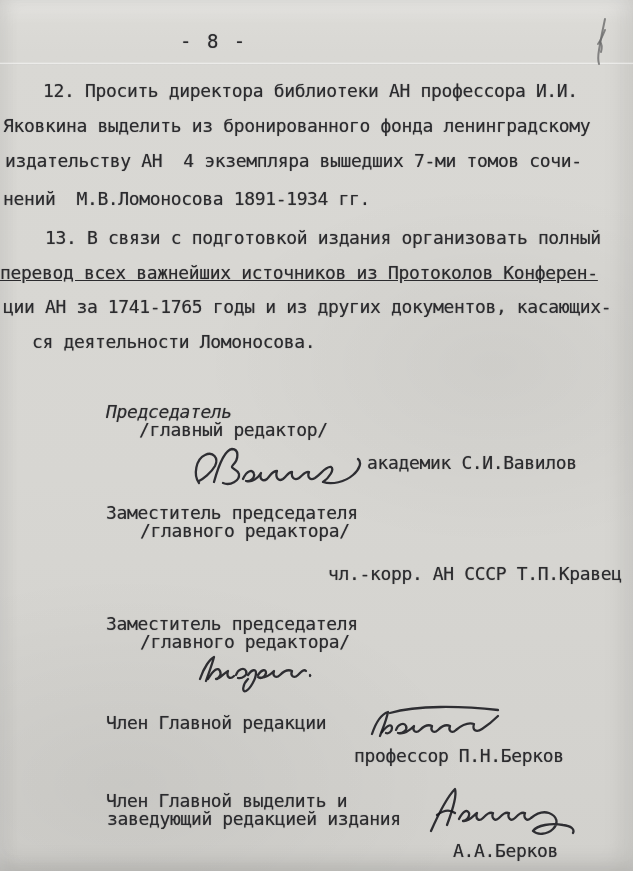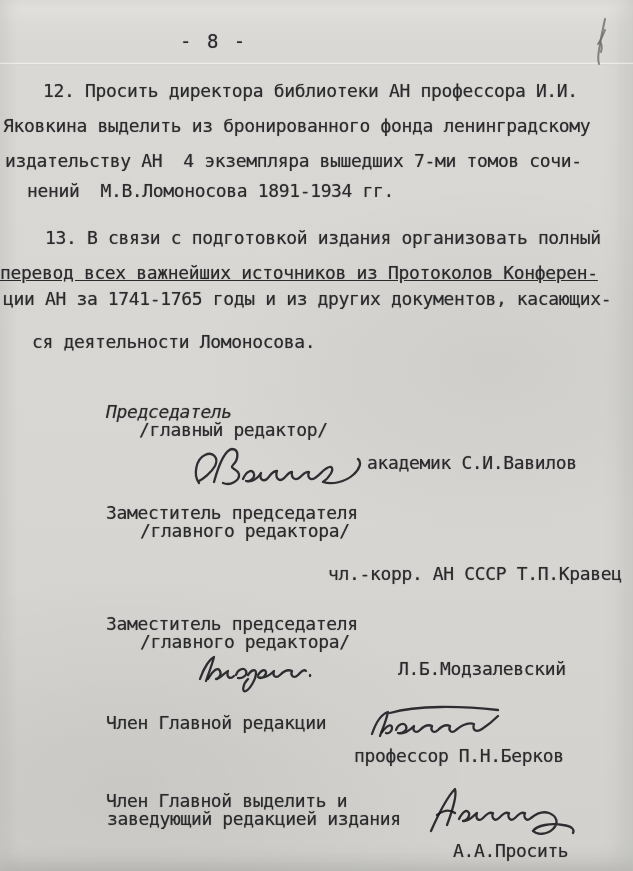--- a/index.html
+++ b/index.html
@@ -49,25 +49,25 @@
 
   <svg class="sig pencil" style="left:590px;top:16px;" width="24" height="52" viewBox="0 0 24 52">
     <path d="M15 3 C13 12 11 22 9 34 C8 40 8 45 9 48"></path>
     <path d="M8 28 C11 24 13 19 15 14"></path>
     <path d="M10 26 C12 28 12 32 11 36"></path>
   </svg>
 
   <div class="typed" style="left:43px;top:80px;">12. Просить директора библиотеки АН профессора И.И.</div>
   <div class="typed" style="left:3px;top:115px;">Яковкина выделить из бронированного фонда ленинградскому</div>
   <div class="typed" style="left:5px;top:150px;">издательству АН  4 экземпляра вышедших 7-ми томов сочи-</div>
-  <div class="typed" style="left:3px;top:180px;margin-left:24px;">нений  М.В.Ломоносова 1891-1934 гг.</div>
+  <div class="typed" style="left:3px;top:188px;">нений  М.В.Ломоносова 1891-1934 гг.</div>
 
   <div class="typed" style="left:45px;top:227px;">13. В связи с подготовкой издания организовать полный</div>
   <div class="typed" style="left:0;top:262px;text-decoration:underline;">перевод всех важнейших источников из Протоколов Конферен-</div>
-  <div class="typed" style="left:3px;top:288px;">ции АН за 1741-1765 годы и из других документов, касающих-</div>
+  <div class="typed" style="left:3px;top:296px;">ции АН за 1741-1765 годы и из других документов, касающих-</div>
   <div class="typed" style="left:5px;top:331px;margin-left:27px;">ся деятельности Ломоносова.</div>
 
   <div class="typed" style="left:106px;top:401px;font-style:italic;">Председатель</div>
   <div class="typed" style="left:139px;top:419px;">/главный редактор/</div>
   <svg class="sig" style="left:192px;top:442px;" width="172" height="55" viewBox="0 0 172 55">
     <path d="M7 41 C1 33 4 17 13 13 C21 9 27 16 23 24 C19 31 11 37 7 39"></path>
     <path d="M22 40 C27 22 33 8 40 7 C47 7 47 17 41 23 C37 27 45 26 47 32 C48 39 38 44 31 41"></path>
     <path d="M51 37 C55 28 61 27 62 32 C63 36 58 40 54 39 C60 41 66 36 69 31 C67 37 71 40 75 37 C79 33 80 29 85 29 C83 35 86 40 91 37 C95 34 96 30 100 30 C99 35 102 39 107 36 C111 33 113 29 117 30 C115 35 118 39 123 36 C129 32 134 24 139 25 C143 27 137 36 131 40 C140 43 153 40 161 33 C168 27 170 20 166 17"></path>
   </svg>
   <div class="typed" style="left:367px;top:452px;">академик С.И.Вавилов</div>
@@ -79,33 +79,32 @@
   <div class="typed" style="left:106px;top:613px;">Заместитель председателя</div>
   <div class="typed" style="left:140px;top:631px;">/главного редактора/</div>
   <svg class="sig" style="left:192px;top:645px;" width="125" height="50" viewBox="0 0 125 50">
     <path d="M8 34 C12 22 18 14 22 12 C20 20 16 30 14 36"></path>
     <path d="M16 34 C22 24 26 22 28 26 C30 30 26 34 24 34 C28 34 32 28 36 26 C34 32 38 35 42 31"></path>
     <path d="M44 30 C46 24 52 22 54 26 C56 30 50 34 46 33"></path>
     <path d="M56 30 C60 24 64 24 64 28 C64 34 58 44 54 46 C50 48 50 40 56 34"></path>
     <path d="M66 30 C70 24 74 24 74 28 C73 33 68 34 66 32 C72 34 78 30 82 26 C80 31 84 34 88 30 C92 26 96 24 100 26 C98 31 102 34 106 30 C110 26 112 24 114 26"></path>
     <path d="M118 30 C118.5 30.5 118.5 30.5 118 31"></path>
   </svg>
-  <div class="typed" style="left:398px;top:658px;">Л.Б.Модзалевский</div>
 
   <div class="typed" style="left:106px;top:712px;">Член Главной редакции</div>
   <svg class="sig" style="left:362px;top:700px;" width="145" height="45" viewBox="0 0 145 45">
     <path d="M28 13 C55 5 100 6 136 10"></path>
     <path d="M10 34 C14 22 20 14 26 12 C24 22 20 30 18 36"></path>
     <path d="M20 32 C26 24 30 24 30 28 C30 32 26 34 24 33"></path>
     <path d="M34 30 C36 24 42 22 44 26 C46 30 40 34 36 33 C42 35 48 30 52 26 C50 31 54 34 58 30 C62 26 66 24 70 26 C68 31 72 34 76 30 C80 26 84 24 88 26 C86 31 90 34 94 30 C100 25 106 22 112 24 C110 30 114 33 120 29 C126 25 132 20 136 16"></path>
   </svg>
   <div class="typed" style="left:354px;top:745px;">профессор П.Н.Берков</div>
 
   <div class="typed" style="left:106px;top:790px;">Член Главной выделить и</div>
   <div class="typed" style="left:107px;top:808px;">заведующий редакцией издания</div>
   <svg class="sig" style="left:425px;top:783px;" width="165" height="60" viewBox="0 0 165 60">
     <path d="M6 48 C14 30 24 12 30 6 C32 12 28 26 22 42"></path>
     <path d="M12 32 C20 26 26 27 30 30"></path>
     <path d="M34 36 C38 28 42 26 44 30 C45 34 41 38 38 38 C44 39 48 33 52 30 C50 36 54 39 58 35 C62 31 64 29 68 30 C66 35 70 39 74 35 C78 31 80 29 84 30 C82 35 86 39 90 35 C94 31 96 29 100 30 C98 35 102 39 106 35 C112 30 118 28 124 30 C132 33 134 40 128 46 C122 52 112 52 108 48 C112 42 126 40 138 42 C146 43 150 46 148 50"></path>
   </svg>
-  <div class="typed" style="left:453px;top:840px;">А.А.Просить</div>
+  <div class="typed" style="left:453px;top:840px;">А.А.Берков</div>
 
 </div>
 
 </body></html>

